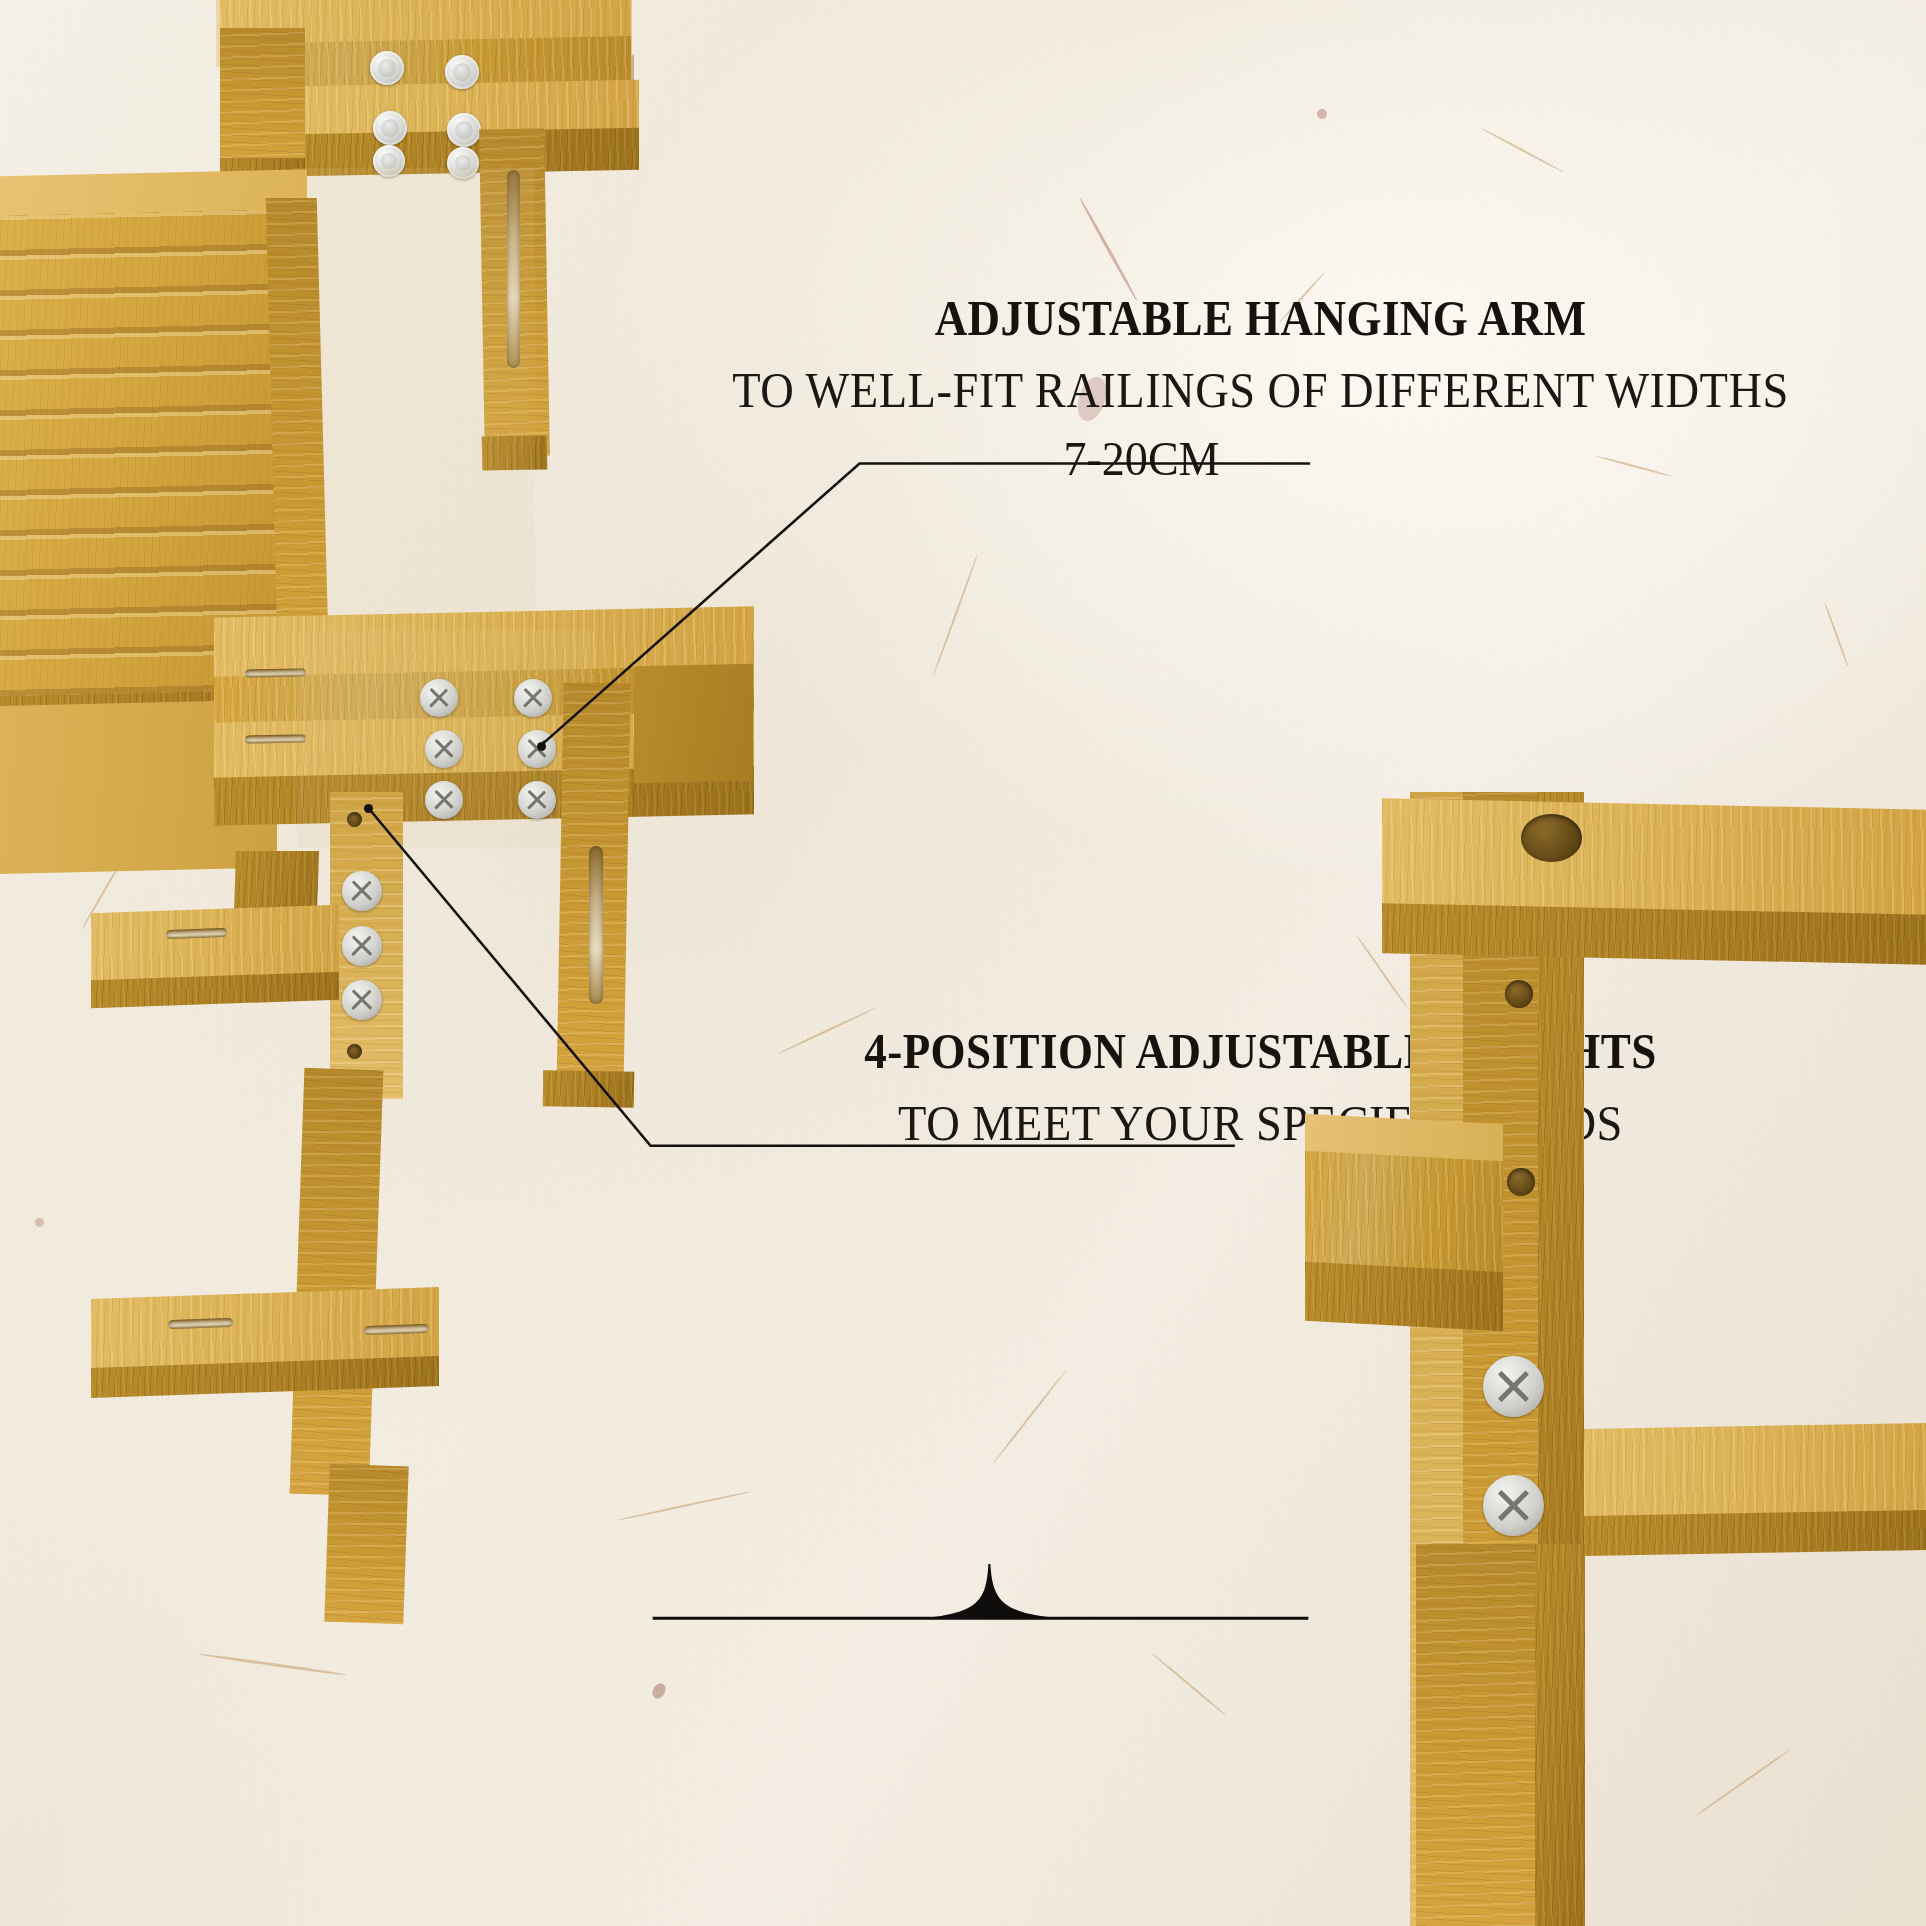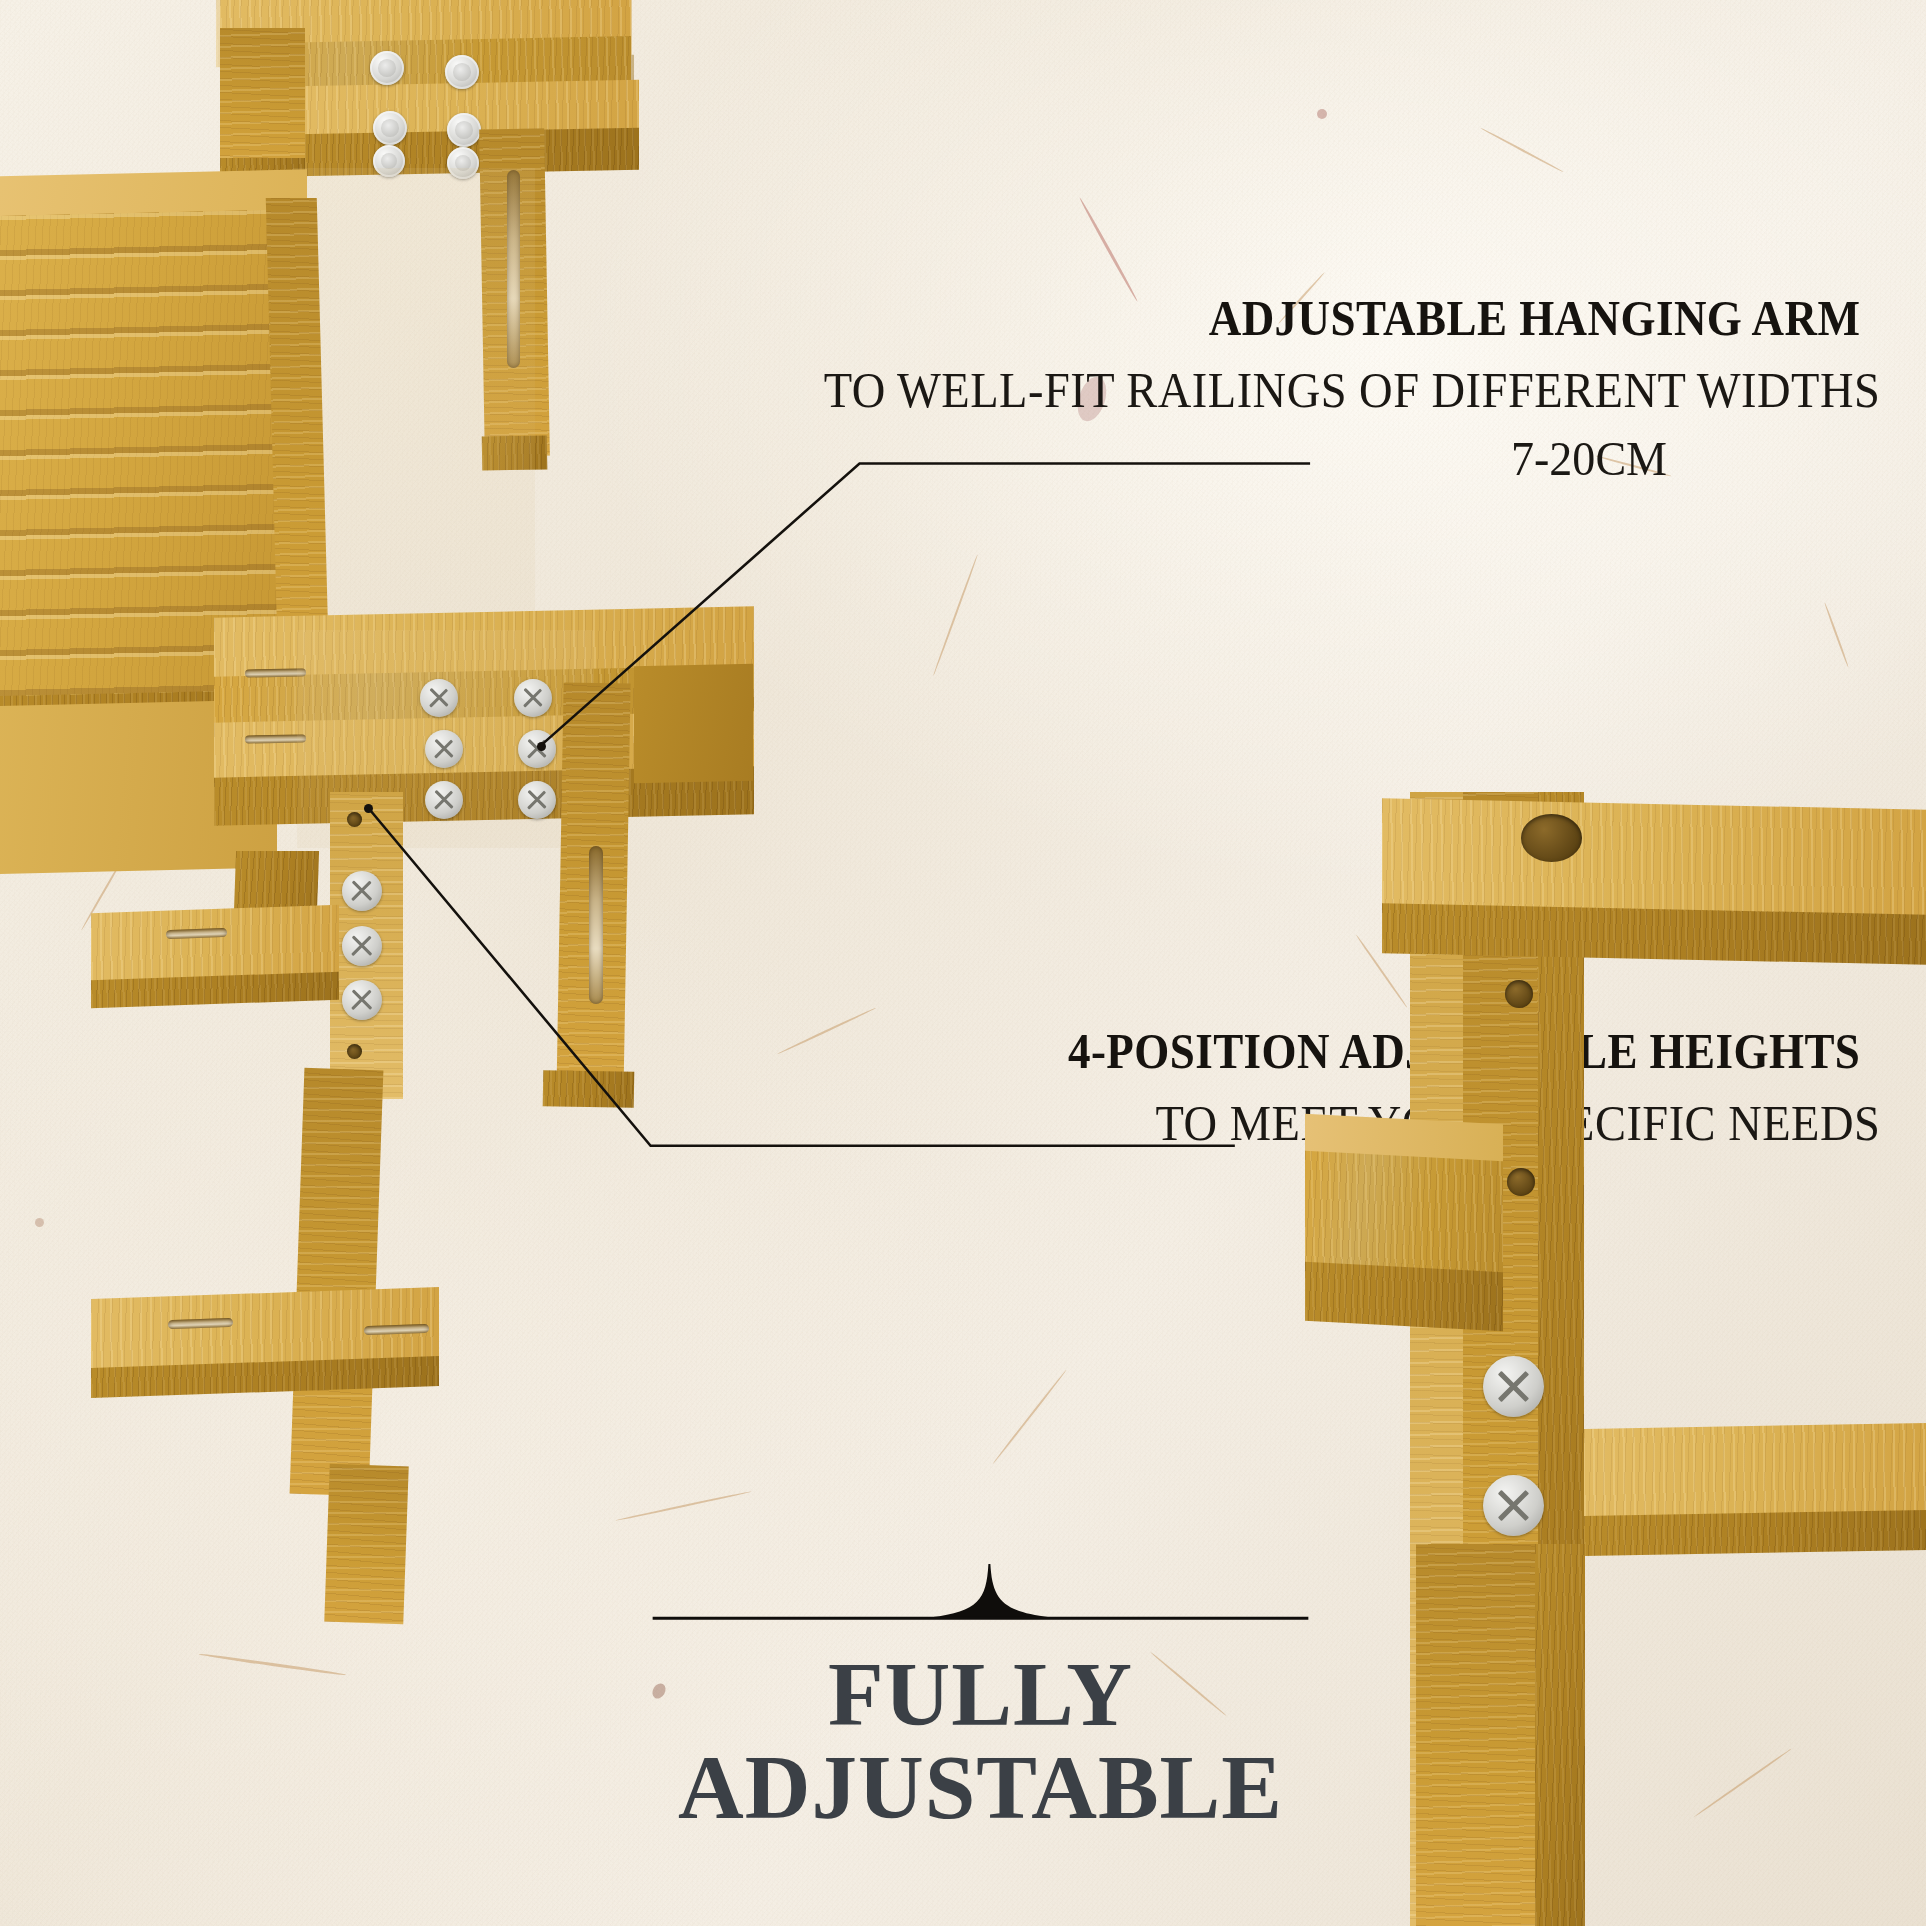--- a/index.html
+++ b/index.html
@@ -93,21 +93,21 @@
         rgba(255,238,190,.34) 0 4px,
         rgba(0,0,0,0) 4px 34px,
         rgba(120,80,25,.30) 34px 40px),
       repeating-linear-gradient(93deg, rgba(125,82,24,.10) 0 1px, rgba(0,0,0,0) 1px 7px),
       linear-gradient(100deg,#dcb14c 0%,#d3a63f 45%,#c69733 100%);
   }
 
   .ghost{opacity:.46;}
 
   
-  .callout{position:absolute;text-align:right;}
+  .callout{position:absolute;text-align:center;}
   .co-title{
     font-family:"Liberation Serif",serif;
     font-weight:700;color:#16130f;
     letter-spacing:0.5px;white-space:nowrap;
     transform:scaleX(.9);transform-origin:center;
   }
   .co-sub{
     font-family:"Liberation Serif",serif;
     font-weight:400;color:#1b1814;
     letter-spacing:0.5px;white-space:nowrap;
@@ -294,24 +294,20 @@
   <svg class="leader" style="left:0;top:0;width:1927px;height:1927px;" viewBox="0 0 1946 1946" width="1927" height="1927">
     <polyline points="1247,1157 657,1157 372,816" fill="none" stroke="#14110d" stroke-width="2.6"></polyline>
   </svg>
   <div class="dot" style="left:364px;top:804px;"></div>
 
   <svg class="divider" style="left:634px;top:1556px;width:693px;height:79px;" viewBox="0 0 700 80" width="693" height="79">
     <path d="M 358 8 C 356 44, 348 56, 300 62 L 420 62 C 372 56, 362 44, 360 8 Z" fill="#0f0d0b"></path>
     <line x1="18" y1="63" x2="682" y2="63" stroke="#0f0d0b" stroke-width="3"></line>
   </svg>
 
-  <div class="big-title" style="left:614px;top:1649px;width:733px;">
-    <span class="l1">FULLY</span>
-    <span class="l2">ADJUSTABLE</span>
-  </div>
 
   <div class="inset" style="left:1287px;top:792px;width:640px;height:1135px;">
 
     <div class="wd wood-v" style="left:123px;top:0px;width:129px;height:1135px;"></div>
     <div class="wd wood-v-l" style="left:123px;top:0px;width:53px;height:1135px;"></div>
     <div class="wd wood-d" style="left:251px;top:0px;width:46px;height:1135px;"></div>
 
     <div class="wd wood-l" style="left:95px;top:12px;width:545px;height:111px;transform:skewY(1.2deg);"></div>
     <div class="wd wood-d" style="left:95px;top:117px;width:545px;height:50px;transform:skewY(1.2deg);"></div>
     <div class="hole" style="left:234px;top:22px;width:61px;height:48px;border-radius:50%;"></div>

